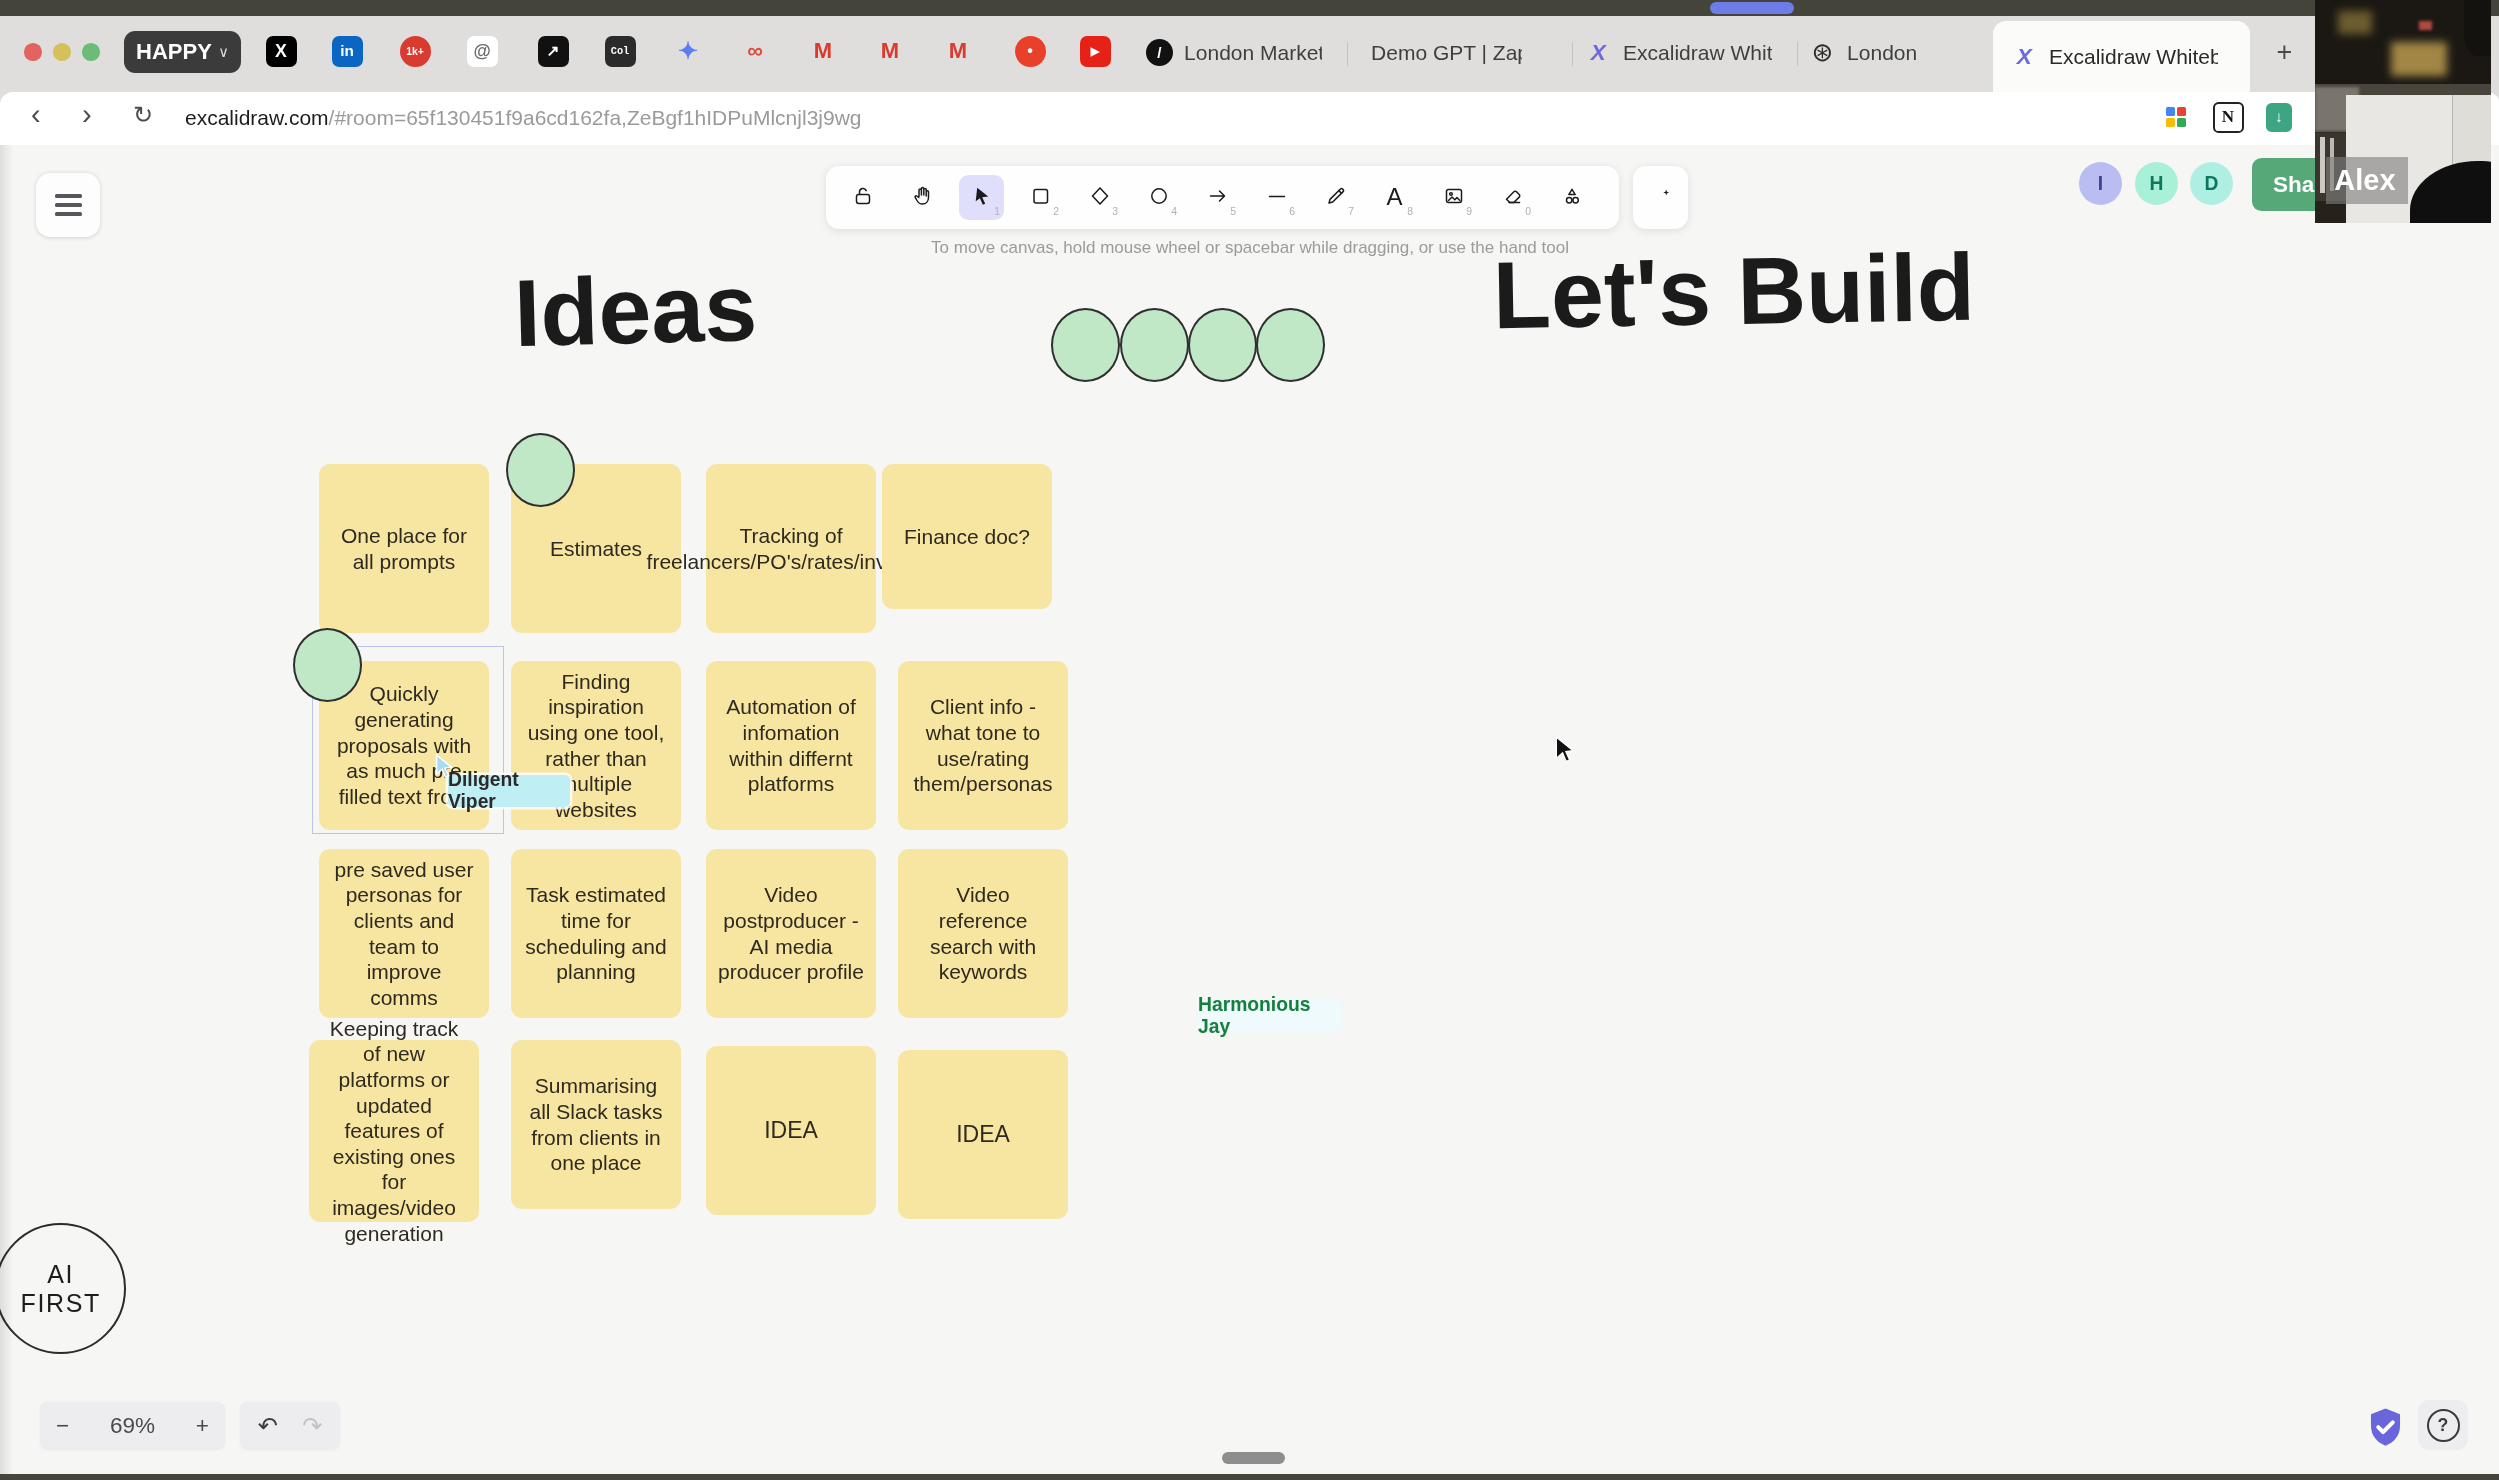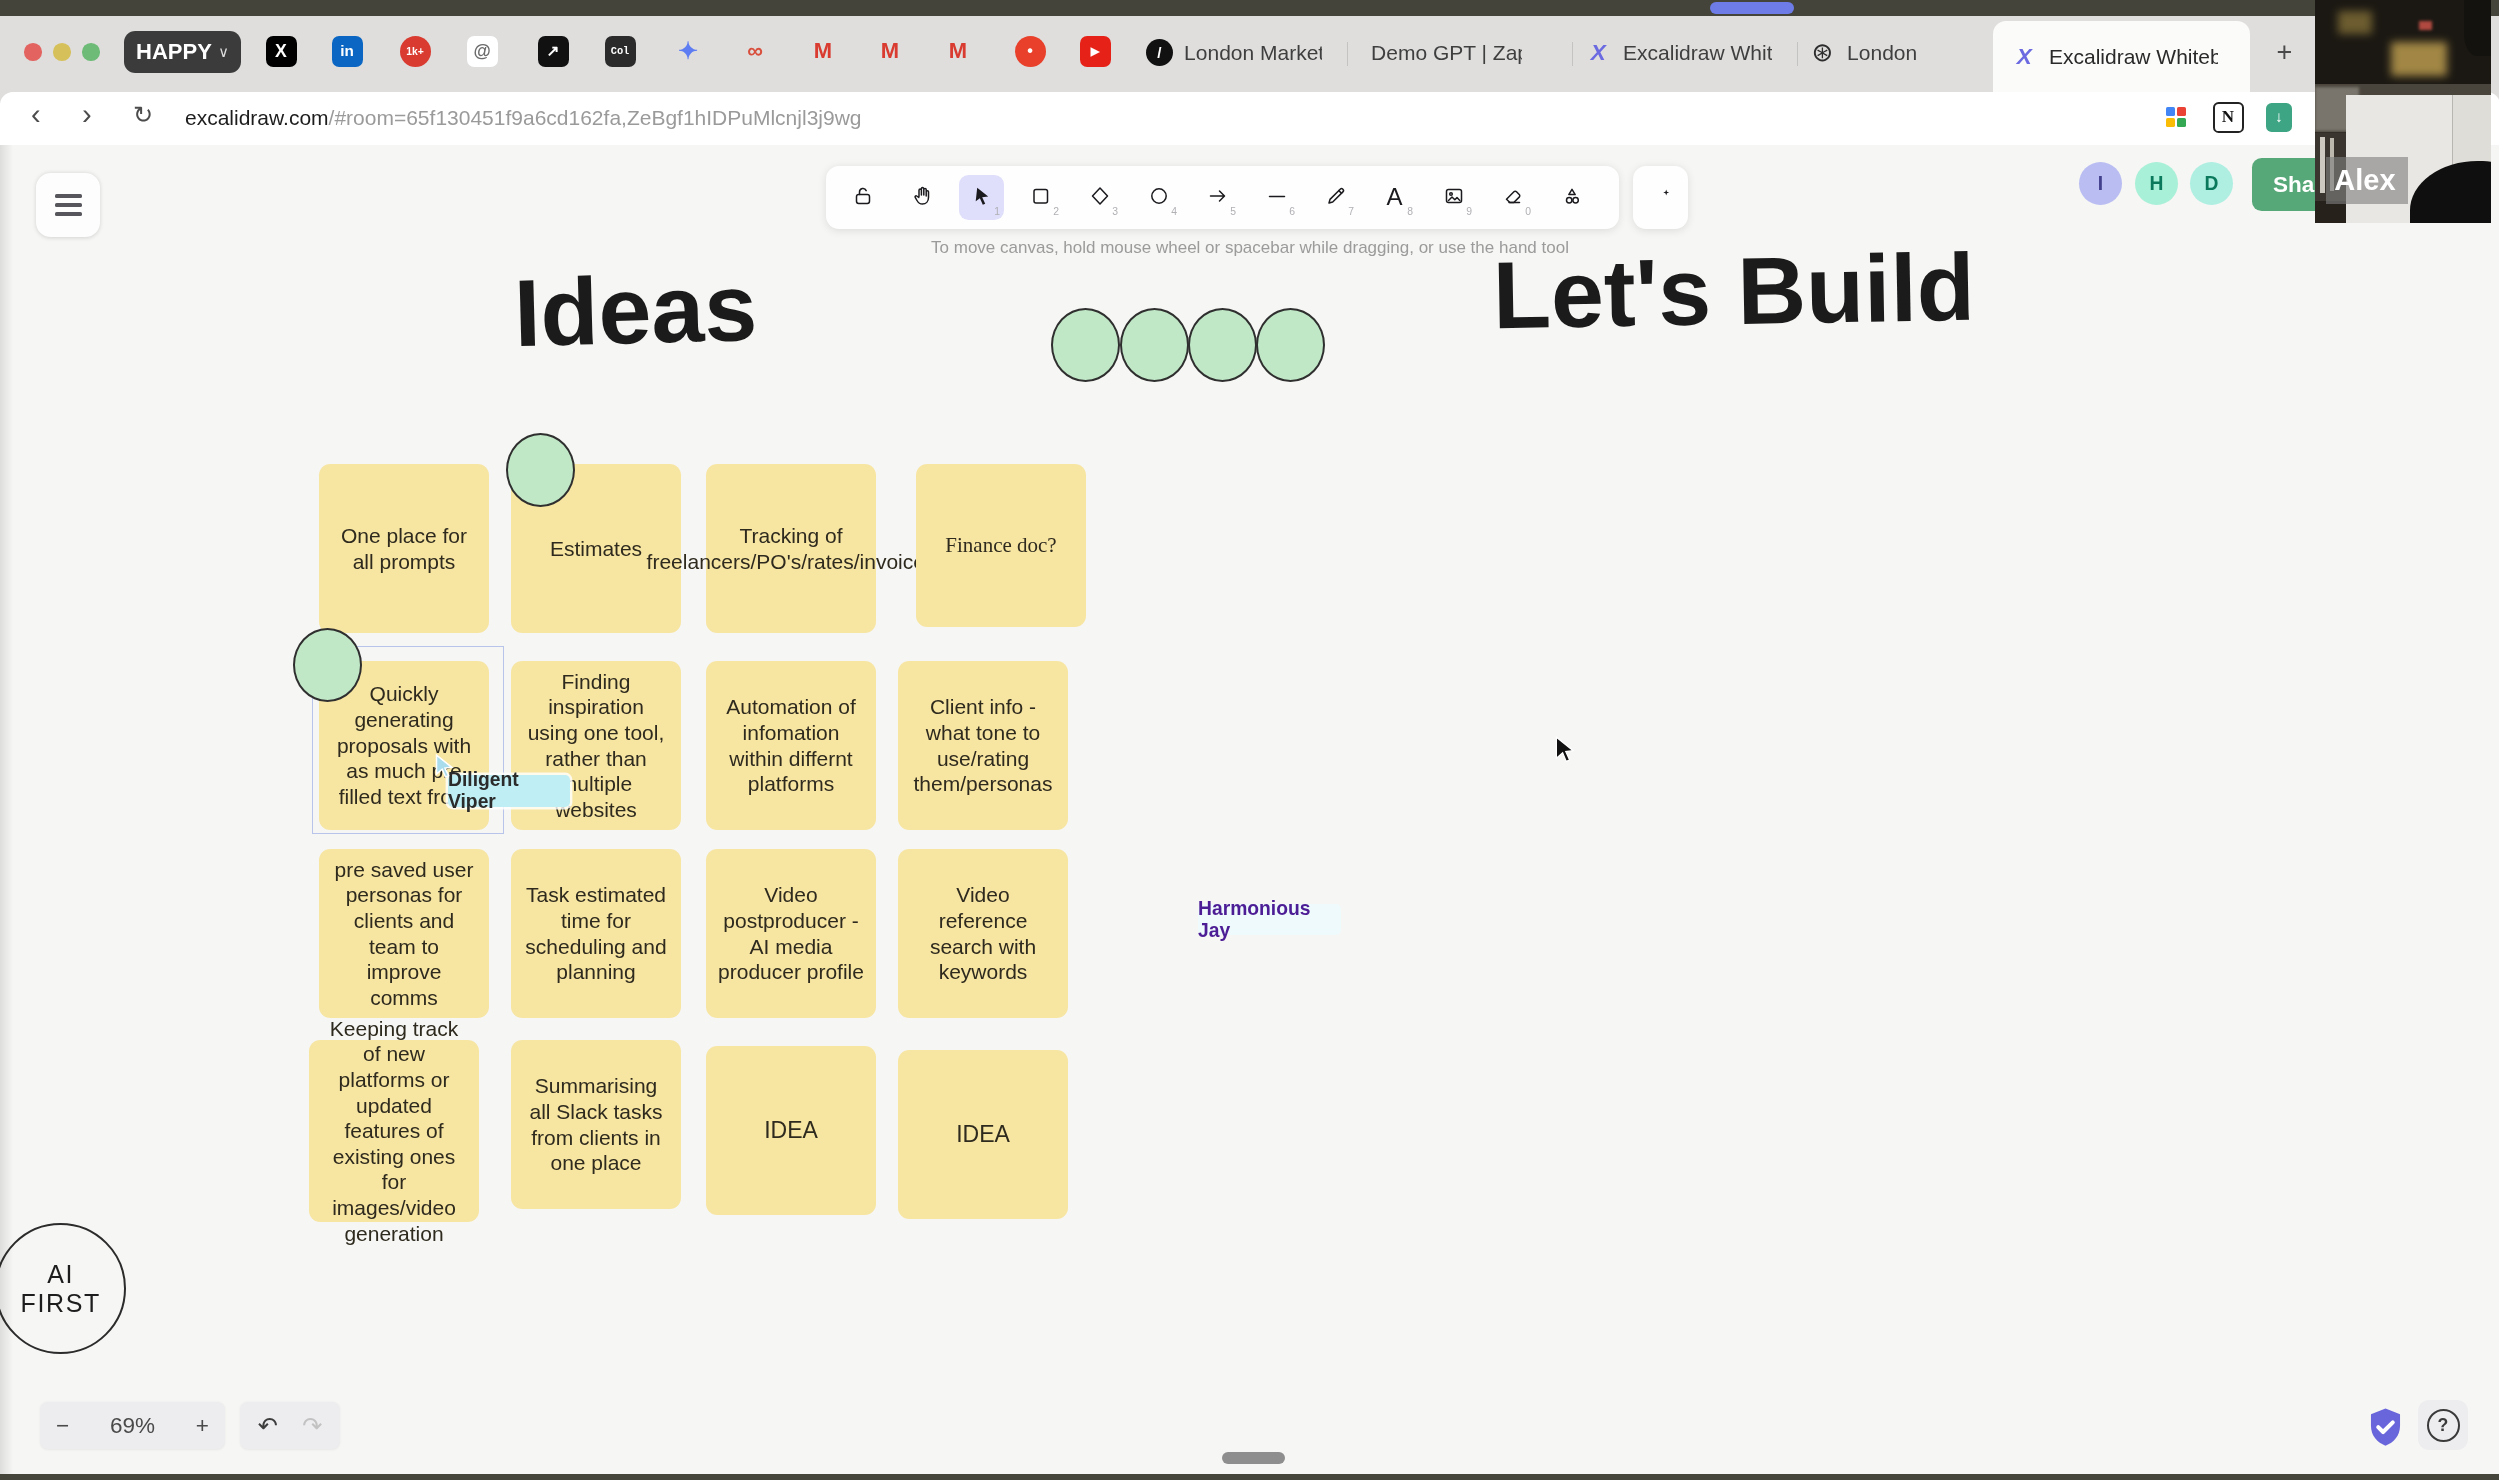--- a/index.html
+++ b/index.html
@@ -49,21 +49,21 @@
   
   .hand-font{font-family:cursive,sans-serif;}
   .title{color:#1b1b1b;font-weight:600;white-space:nowrap;}
   .gcircle{width:69px;height:74px;border-radius:50%;background:var(--circle-green,#c0e8c7);border:2.4px solid #2f2f2f;box-sizing:border-box;}
   .note{width:170px;border-radius:11.3px;background:var(--sticky,#f7e5a2);box-sizing:border-box;
     display:flex;align-items:center;justify-content:center;text-align:center;padding:11.3px;
     color:#2e2a1e;font-size:21px;line-height:1.22;overflow-wrap:break-word;}
   #selbox{left:312px;top:646px;width:190px;height:186px;border:1.2px solid #b8c4ea;}
   .cursor-label{border-radius:4.8px;font-weight:700;font-size:19.3px;display:flex;align-items:center;justify-content:center;}
   #dv-label{left:448px;top:775px;width:122px;height:32px;background:var(--cursor-label,#bfeef4);color:#2b2b2b;box-shadow:0 0 0 2.4px rgba(255,255,255,.8);}
-  #hj-label{left:1198px;top:904px;width:143px;height:31px;background:rgba(236,250,252,.85);color:#4c1d95;}
+  #hj-label{left:1198px;top:1000px;width:143px;height:31px;background:rgba(236,250,252,.85);color:#15803d;}
   #ai-badge{left:-4.8px;top:1223px;width:127px;height:127px;border:2.4px solid #2b2b2b;border-radius:50%;
     display:flex;flex-direction:column;align-items:center;justify-content:center;color:#1d1d1d;
     font-size:25px;letter-spacing:1.6px;line-height:1.15;}
   
   .pill{background:#ededf0;border-radius:8px;box-shadow:0 0.8px 2.4px rgba(0,0,0,.06);}
   #zoom-pill{left:40px;top:1402px;width:185px;height:47px;}
   #zoom-pill .z{position:absolute;top:0;height:47px;display:flex;align-items:center;font-size:22.5px;color:#4a4a4a;}
   #zoom-level{left:0;width:185px;justify-content:center;font-size:22px;color:#3a3a3a;font-weight:500;}
   #undo-pill{left:240px;top:1402px;width:100px;height:47px;}
   #undo-btn,#redo-btn{position:absolute;top:0;height:47px;display:flex;align-items:center;font-size:24px;}
@@ -301,21 +301,21 @@
     <div class="abs gcircle" style="left: 1051px; top: 308px;"></div>
     <div class="abs gcircle" style="left: 1120px; top: 308px;"></div>
     <div class="abs gcircle" style="left: 1188px; top: 308px;"></div>
     <div class="abs gcircle" style="left: 1256px; top: 308px;"></div>
   </div>
 <div class="abs" id="selbox"></div>
 <div id="notes">
     <div class="abs note hand-font" style="left: 319px; top: 464px; height: 169px;">One place for all prompts</div>
     <div class="abs note hand-font" style="left: 511px; top: 464px; height: 169px;">Estimates</div>
     <div class="abs note hand-font" style="left: 706px; top: 464px; height: 169px;">Tracking of freelancers/PO's/rates/invoices</div>
-    <div class="abs note hand-font" style="left: 916px; top: 464px; height: 163px; font-family: Liberation Serif, serif;">Finance doc?</div>
+    <div class="abs note hand-font" style="left: 882px; top: 464px; height: 145px;">Finance doc?</div>
     <div class="abs note hand-font" style="left: 319px; top: 661px; height: 169px;">Quickly generating proposals with as much pre filled text from</div>
     <div class="abs note hand-font" style="left: 511px; top: 661px; height: 169px;">Finding inspiration using one tool, rather than multiple websites</div>
     <div class="abs note hand-font" style="left: 706px; top: 661px; height: 169px;">Automation of infomation within differnt platforms</div>
     <div class="abs note hand-font" style="left: 898px; top: 661px; height: 169px;">Client info - what tone to use/rating them/personas</div>
     <div class="abs note hand-font" style="left: 319px; top: 849px; height: 169px;">pre saved user personas for clients and team to improve comms</div>
     <div class="abs note hand-font" style="left: 511px; top: 849px; height: 169px;">Task estimated time for scheduling and planning</div>
     <div class="abs note hand-font" style="left: 706px; top: 849px; height: 169px;">Video postproducer - AI media producer profile</div>
     <div class="abs note hand-font" style="left: 898px; top: 849px; height: 169px;">Video reference search with keywords</div>
     <div class="abs note hand-font" style="left: 309px; top: 1040px; height: 182px;">Keeping track of new platforms or updated features of existing ones for images/video generation</div>
     <div class="abs note hand-font" style="left: 511px; top: 1040px; height: 169px;">Summarising all Slack tasks from clients in one place</div>

